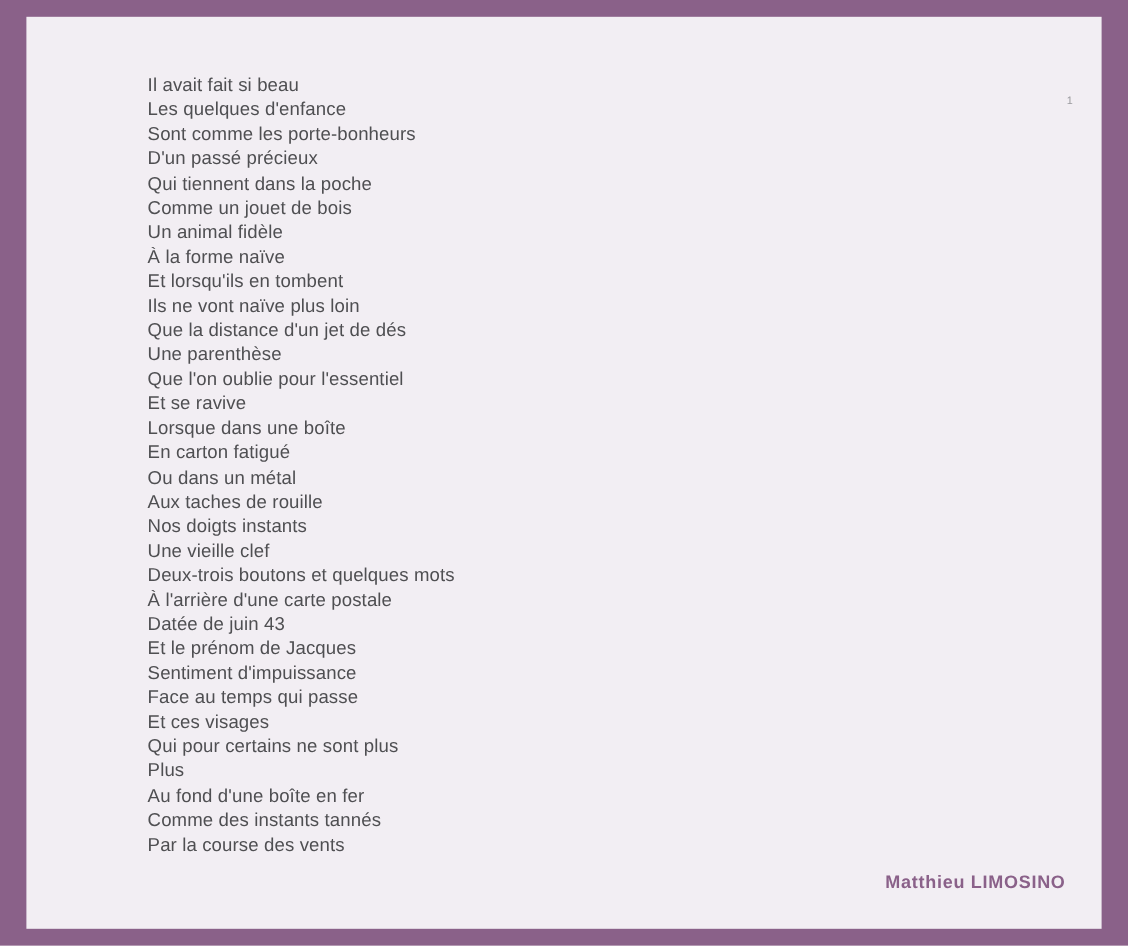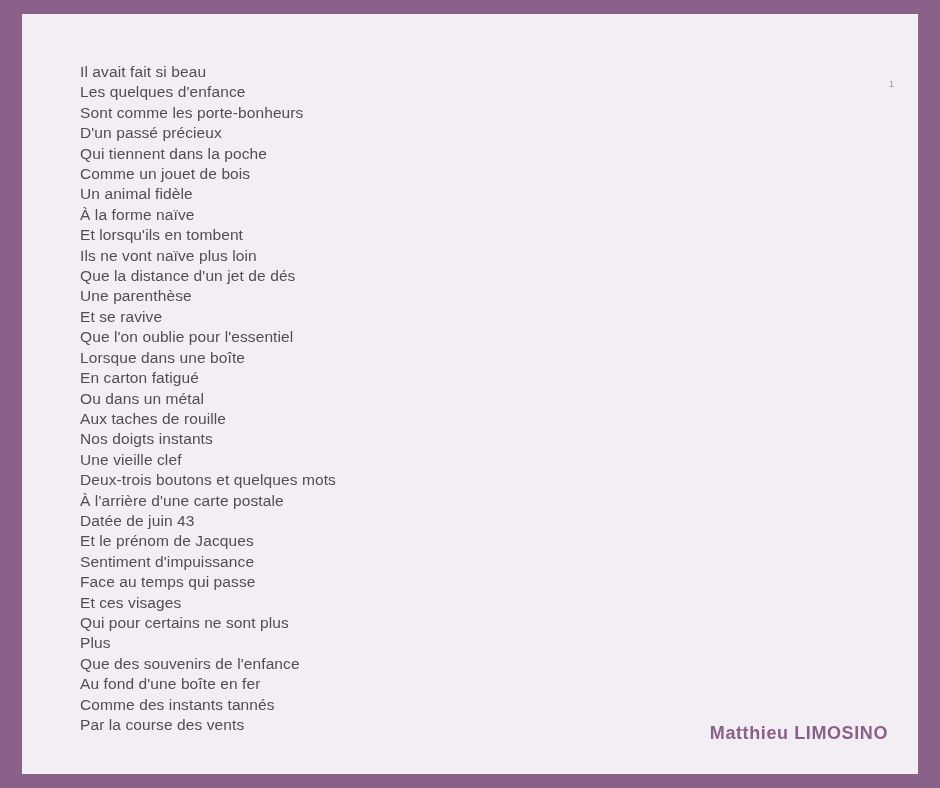--- a/index.html
+++ b/index.html
@@ -27,33 +27,34 @@
     left: 58px;
     top: 48px;
     width: 640px;
   }
   .line {
     font-size: 15.5px;
     line-height: 20.4px;
     color: #4f4f52;
     white-space: pre;
     letter-spacing: 0.1px;
+    margin-left: 43px;
   }
   .page-number {
     position: absolute;
     right: 24px;
     top: 65px;
     font-size: 9px;
     color: #9a9a9e;
   }
   .author {
     position: absolute;
     right: 30px;
     bottom: 30px;
-    font-size: 18px;
+    font-size: 15px;
     font-weight: bold;
     color: #8a6189;
     letter-spacing: 0.6px;
   }
 </style>
 </head>
 <body>
 
 <div class="page">
   <div class="page-number">1</div>
@@ -63,36 +64,35 @@
       <div class="line">Sont comme les porte-bonheurs</div>
       <div class="line">D'un passé précieux</div>
       <div class="line">Qui tiennent dans la poche</div>
       <div class="line">Comme un jouet de bois</div>
       <div class="line">Un animal fidèle</div>
       <div class="line">À la forme naïve</div>
       <div class="line">Et lorsqu'ils en tombent</div>
       <div class="line">Ils ne vont naïve plus loin</div>
       <div class="line">Que la distance d'un jet de dés</div>
       <div class="line">Une parenthèse</div>
+      <div class="line">Que l'on oublie pour l'essentiel</div>
       <div class="line">Et se ravive</div>
-      <div class="line">Que l'on oublie pour l'essentiel</div>
       <div class="line">Lorsque dans une boîte</div>
       <div class="line">En carton fatigué</div>
       <div class="line">Ou dans un métal</div>
       <div class="line">Aux taches de rouille</div>
       <div class="line">Nos doigts instants</div>
       <div class="line">Une vieille clef</div>
       <div class="line">Deux-trois boutons et quelques mots</div>
       <div class="line">À l'arrière d'une carte postale</div>
       <div class="line">Datée de juin 43</div>
       <div class="line">Et le prénom de Jacques</div>
       <div class="line">Sentiment d'impuissance</div>
       <div class="line">Face au temps qui passe</div>
       <div class="line">Et ces visages</div>
       <div class="line">Qui pour certains ne sont plus</div>
       <div class="line">Plus</div>
-      <div class="line">Que des souvenirs de l'enfance</div>
       <div class="line">Au fond d'une boîte en fer</div>
       <div class="line">Comme des instants tannés</div>
       <div class="line">Par la course des vents</div>
     </div>
   <div class="author">Matthieu LIMOSINO</div>
 </div>
 
 </body></html>

